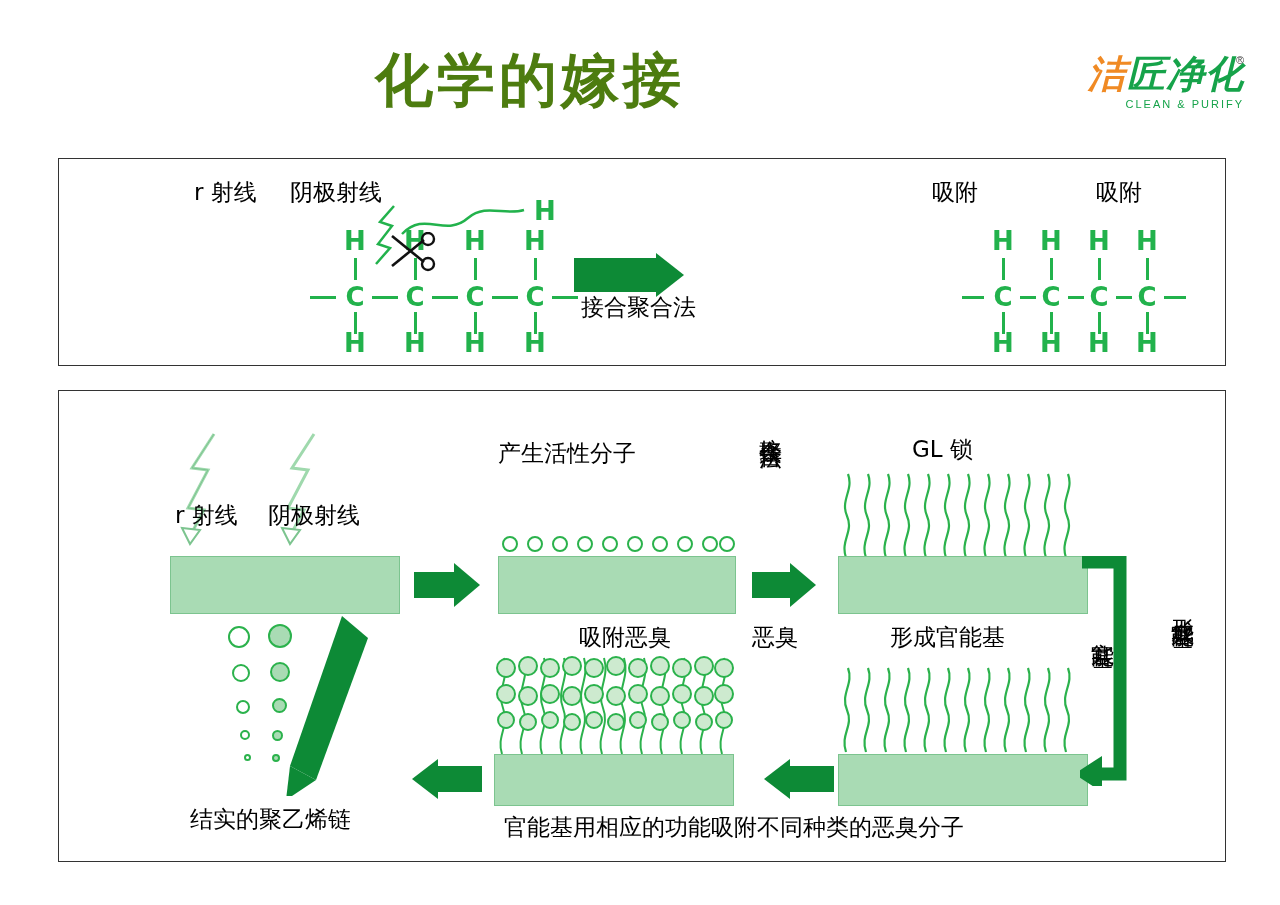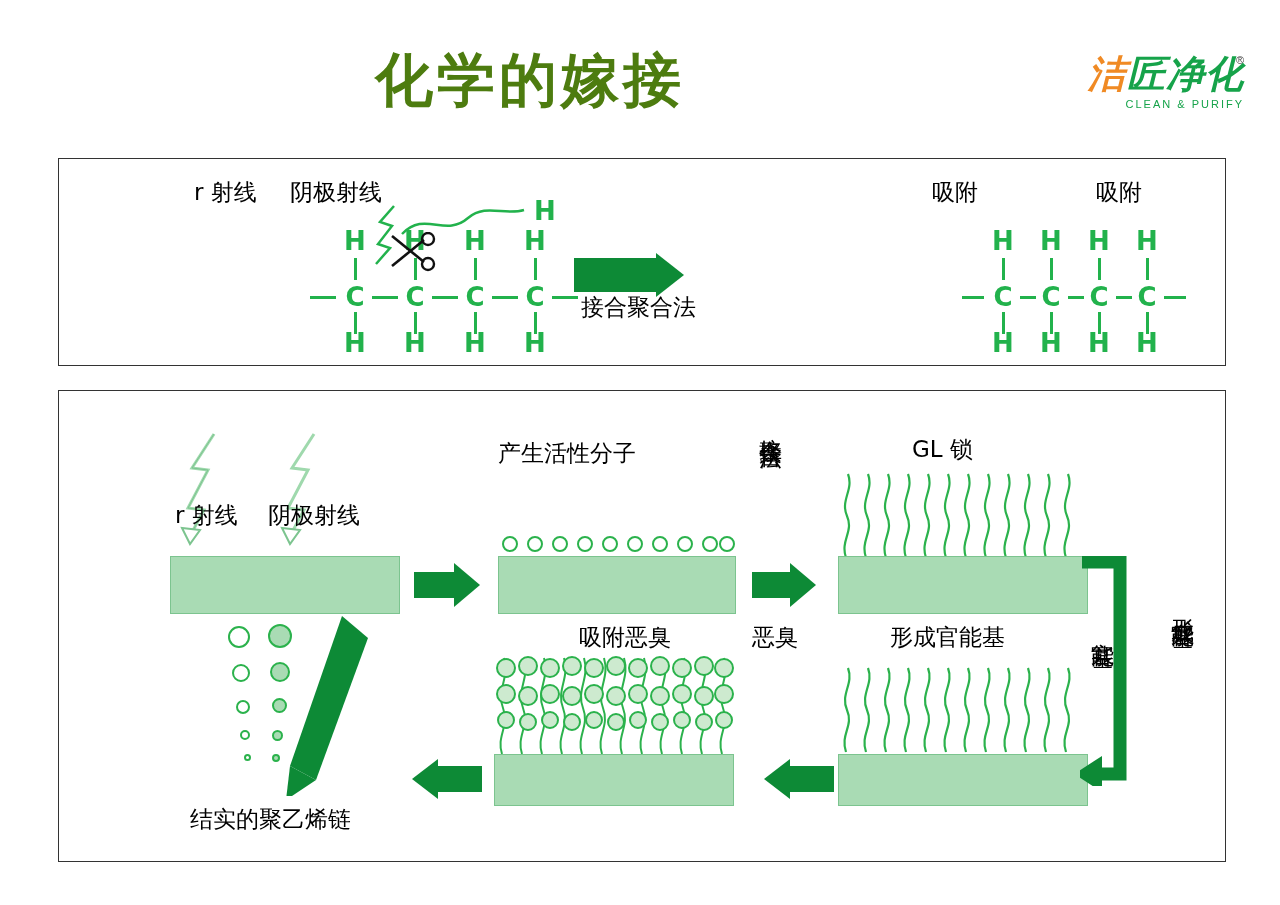--- a/index.html
+++ b/index.html
@@ -436,14 +436,15 @@
         <circle cx="230" cy="68" r="8"></circle>
     </g>
   </svg>
   <div class="slab" style="left:494px; top:754px; width:240px; height:52px;"></div>
 
   <div>
     <div class="arrow-body" style="left:438px; top:766px; width:44px; height:26px;"></div>
     <div class="arrow-head-left" style="left:412px; top:759px;"></div>
   </div>
 
+  <div class="lbl" style="left:504px; top:812px;">官能基用相应的功能吸附不同种类的恶臭分子</div>
 
 </div>
 
 </body></html>

